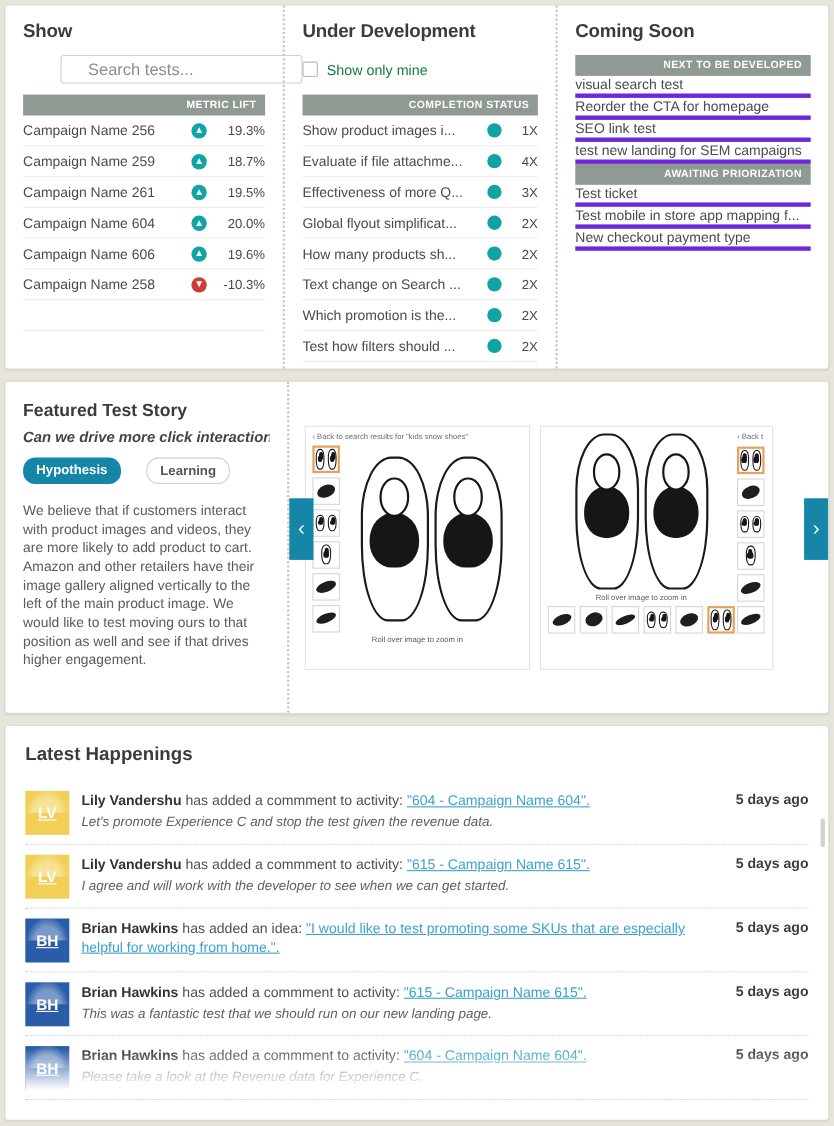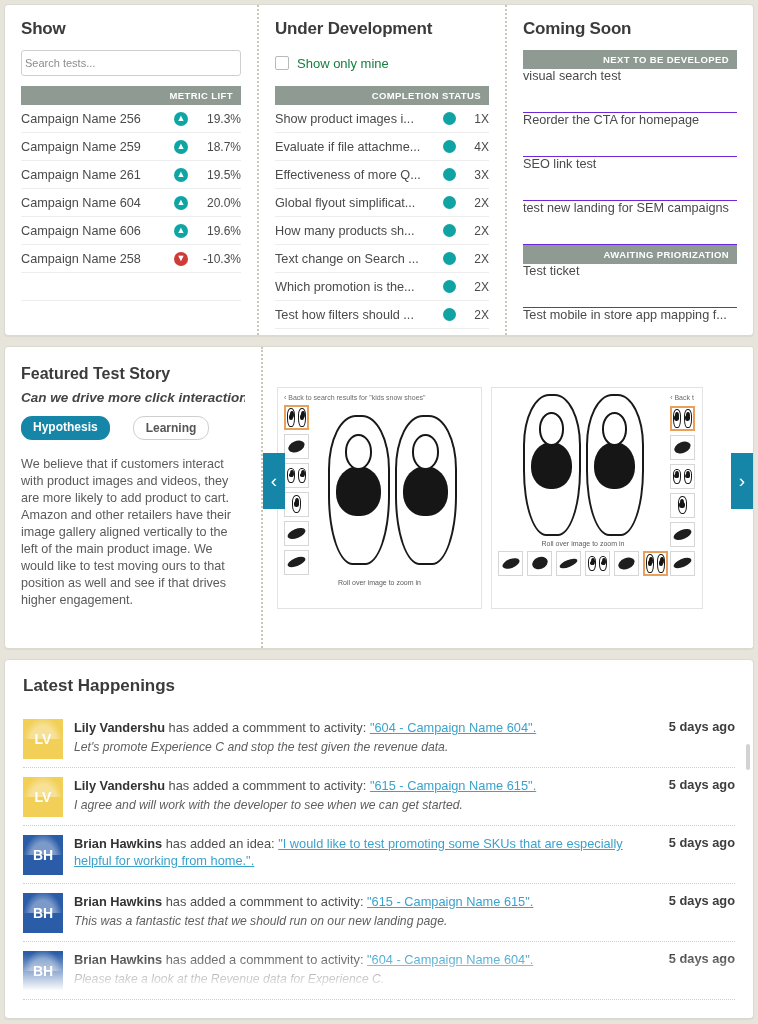--- a/index.html
+++ b/index.html
@@ -26,23 +26,24 @@
   .col-soon { width: 248px; }
   .col-divider { border-left: 2px dotted #c9c6bc; }
 
   .col-title {
     font-size: 17px; font-weight: bold; color: #3b3b3b;
     letter-spacing: -0.2px; margin-bottom: 11px;
   }
   .search-input {
     width: 100%; height: 26px;
     border: 1px solid #cfcfcf; border-radius: 3px;
-    padding: 0 3px; font-size: 11px; color: #555;
+    padding: 0 24px; font-size: 15px; color: #555;
     font-family: "Liberation Sans", sans-serif;
     background: #fff;
+    margin-left: 34px;
   }
   .search-input::placeholder { color: #8d8d8d; }
 
   .checkbox-row { display: flex; align-items: center; height: 26px; gap: 8px; }
   .checkbox-box {
     width: 14px; height: 14px; border: 1px solid #b9b9b9;
     border-radius: 2px; background: #fff;
   }
   .checkbox-label { font-size: 13px; color: #15803d; }
 
@@ -68,22 +69,22 @@
   .dot-up, .dot-down {
     width: 14px; height: 14px; border-radius: 50%;
     display: flex; align-items: center; justify-content: center;
     color: #fff; font-size: 9px; line-height: 1;
   }
   .dot-up { background: #10a5a5; }
   .dot-down { background: #cf3b36; }
   .dot-plain { width: 13px; height: 13px; border-radius: 50%; background: #0fa3a3; }
 
   .soon-row {
-    height: 44px; display: flex; 
-    border-bottom: 1px solid #6d28d9;
+    height: 20px; display: flex; align-items: center;
+    border-bottom: 4px solid #6d28d9;
     font-size: 12.7px; color: #4a4a4a;
     white-space: nowrap; overflow: hidden;
   }
 
   
   .featured-card { display: flex; height: 303px; margin-bottom: 10px; overflow: hidden; }
   .featured-left { width: 256px; padding: 18px 16px 0 16px; }
   .featured-title { font-size: 16px; font-weight: bold; color: #3b3b3b; }
   .featured-sub {
     font-size: 13.5px; font-weight: bold; font-style: italic;
@@ -178,21 +179,21 @@
 
   .happen-list { margin-top: 14px; }
   .happen-row {
     display: flex; gap: 11px; padding: 9px 0 8px 0;
     border-bottom: 1px dotted #cfcfcf;
   }
   .avatar {
     width: 40px; height: 40px; flex: 0 0 40px;
     display: flex; align-items: center; justify-content: center;
     color: #fff; font-size: 14px; font-weight: bold;
-    position: relative; overflow: hidden;
+    position: relative; overflow: hidden; text-decoration: underline;
   }
   .avatar.lv { background: #f2cf56; }
   .avatar.bh { background: #2a5ca8; }
   .avatar::before {
     content: ""; position: absolute; top: -6px; left: 50%;
     width: 46px; height: 26px; transform: translateX(-50%);
     background: radial-gradient(ellipse at 50% 120%, rgba(255,255,255,.38) 0 40%, rgba(255,255,255,0) 62%);
   }
   .avatar span { position: relative; z-index: 2; }
   .happen-main { flex: 1; min-width: 0; }

